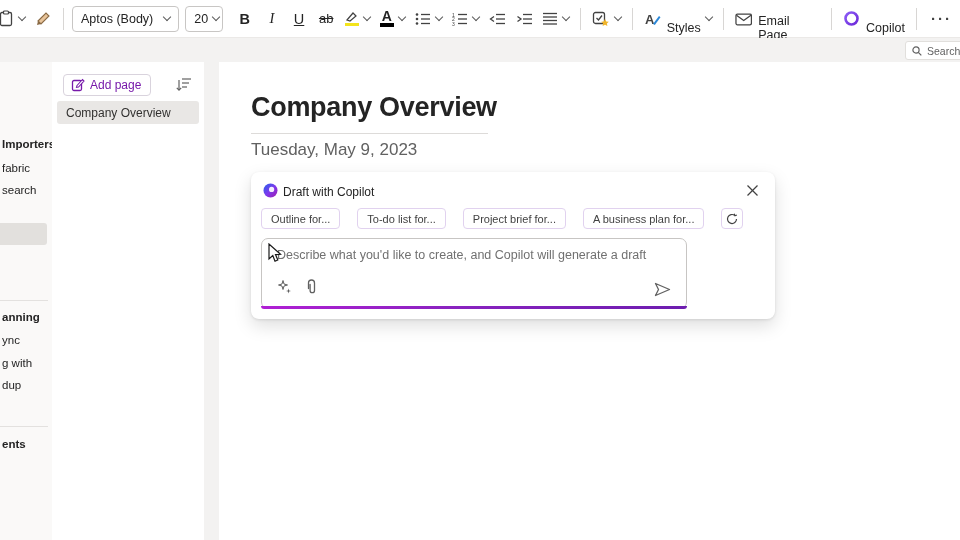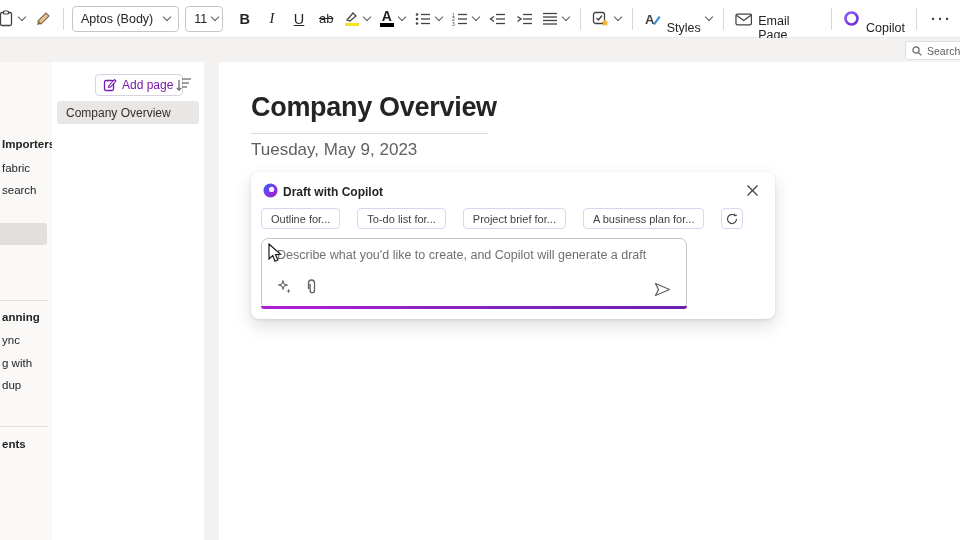--- a/index.html
+++ b/index.html
@@ -41,37 +41,37 @@
   .nav { position:absolute; top:62px; left:0; width:52px; bottom:0; background:#faf9f8; overflow:hidden; }
   .nav-item { position:absolute; left:2px; font-size:11.5px; color:#242424; white-space:nowrap; }
   .nav-bold { font-weight:700; }
   .nav-block { position:absolute; left:0; top:161px; width:47px; height:22px; background:#e2e0dd; border-radius:0 3px 3px 0; }
   .nav-divider { position:absolute; left:0; width:48px; height:1px; background:#e3e1df; }
 
   
   .page-panel { position:absolute; top:62px; left:52px; width:152px; bottom:0; background:#fff; border-radius:8px 0 0 0; }
   .add-page { position:absolute; left:11px; top:12px; height:22px; padding:0 9px 0 7px;
               border:1px solid #d9d3dd; border-radius:4px; color:#7719aa; font-size:12px;
-              display:flex; align-items:center; gap:5px; background:#fff;margin-left:32px; }
+              display:flex; align-items:center; gap:5px; background:#fff; }
   .sort-btn { position:absolute; right:12px; top:15px; height:16px; }
   .page-item { position:absolute; left:5px; top:39px; width:142px; height:23px; background:#e9e7e5;
                border-radius:3px; font-size:12px; color:#323130; display:flex; align-items:center; padding-left:9px; }
 
   .gap-strip { position:absolute; top:62px; left:204px; width:15px; bottom:0; background:#f3f2f1; }
 
   
   .canvas { position:absolute; top:62px; left:219px; right:0; bottom:0; background:#fff; border-radius:8px 0 0 0; }
   .page-title { position:absolute; left:32px; top:30px; font-size:27px; font-weight:700; color:#242424; letter-spacing:-0.3px; }
   .title-underline { position:absolute; left:32px; top:71px; width:237px; height:1px; background:#dddbd9; }
   .page-date { position:absolute; left:32px; top:78px; font-size:17px; color:#616161; }
 
   
   .copilot-card { position:absolute; left:32px; top:110px; width:524px; height:147px; background:#fff;
                   border-radius:8px; box-shadow:0 1px 3px rgba(0,0,0,.10), 0 7px 18px rgba(0,0,0,.13); }
-  .card-title { position:absolute; left:32px; top:13px; font-size:12px; font-weight:700; color:#242424; }
+  .card-title { position:absolute; left:32px; top:13px; font-size:12px; font-weight:400; color:#242424; }
   .card-logo { position:absolute; left:12px; top:11px; }
   .card-close { position:absolute; right:13px; top:12px; width:16px; height:16px; }
   .chips { position:absolute; left:10px; top:36px; display:flex; gap:17px; }
   .chip { height:21px; padding:0 9px; border:1px solid #e1d2ef; border-radius:4px; font-size:11px;
           color:#424242; display:flex; align-items:center; background:#fff; white-space:nowrap; }
   .chip-refresh { width:22px; padding:0; justify-content:center; }
   .input-box { position:absolute; left:10px; top:66px; width:426px; height:71px; border:1px solid #c7c5c3; border-radius:7px; background:#fff;text-decoration:underline; }
   .input-placeholder { position:absolute; left:15px; top:9px; font-size:12.5px; color:#707070; }
   .input-icons-left { position:absolute; left:16px; bottom:13px; display:flex; gap:13px; align-items:center; }
   .send-btn { position:absolute; right:15px; bottom:11px; }
@@ -100,21 +100,21 @@
         <path d="M2 15 L3 11 L6 14 Z" fill="#8a6a45"></path>
       </svg>
     </div>
     <div class="tb-div"></div>
 
     <div class="combo font-combo">
       <span>Aptos (Body)</span>
       <span class="chev"></span>
     </div>
     <div class="combo size-combo">
-      <span>11</span>
+      <span>20</span>
       <span class="chev"></span>
     </div>
 
     <div class="tb-btn tb-txt bold-b" style="margin-left:8px;">B</div>
     <div class="tb-btn tb-txt italic-i">I</div>
     <div class="tb-btn tb-txt under-u">U</div>
     <div class="tb-btn tb-txt strike">ab</div>
 
     <div class="tb-btn icon-group">
       <span style="display:flex;flex-direction:column;align-items:center;">

